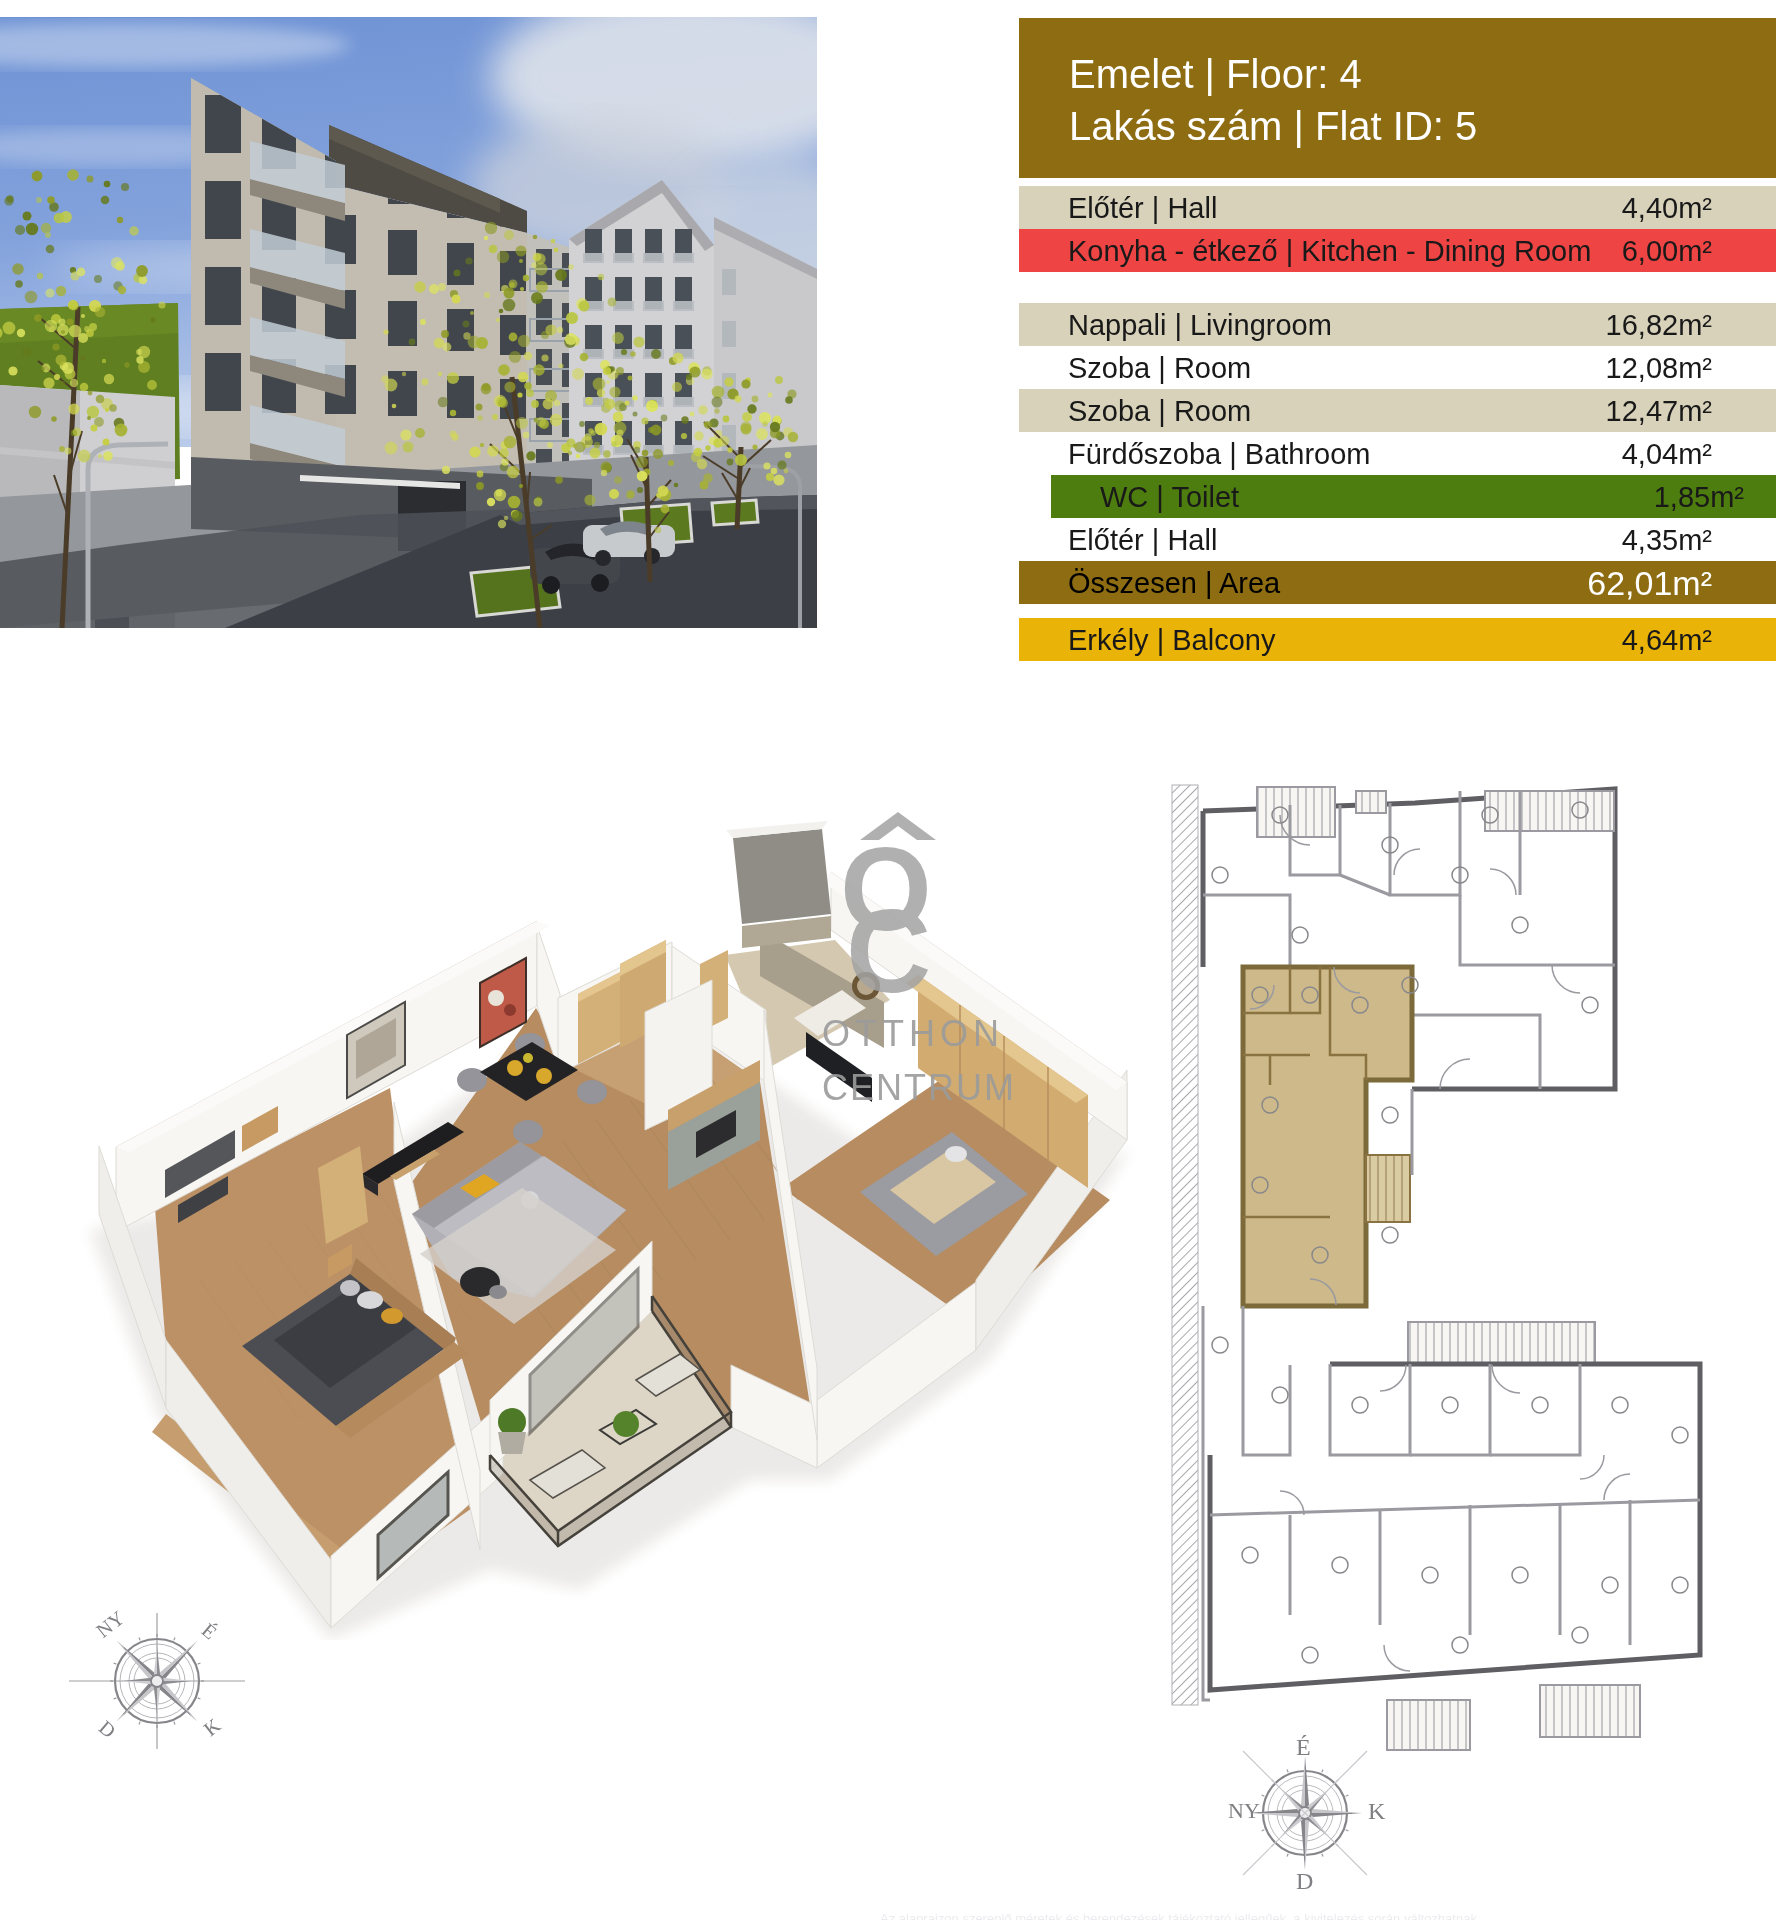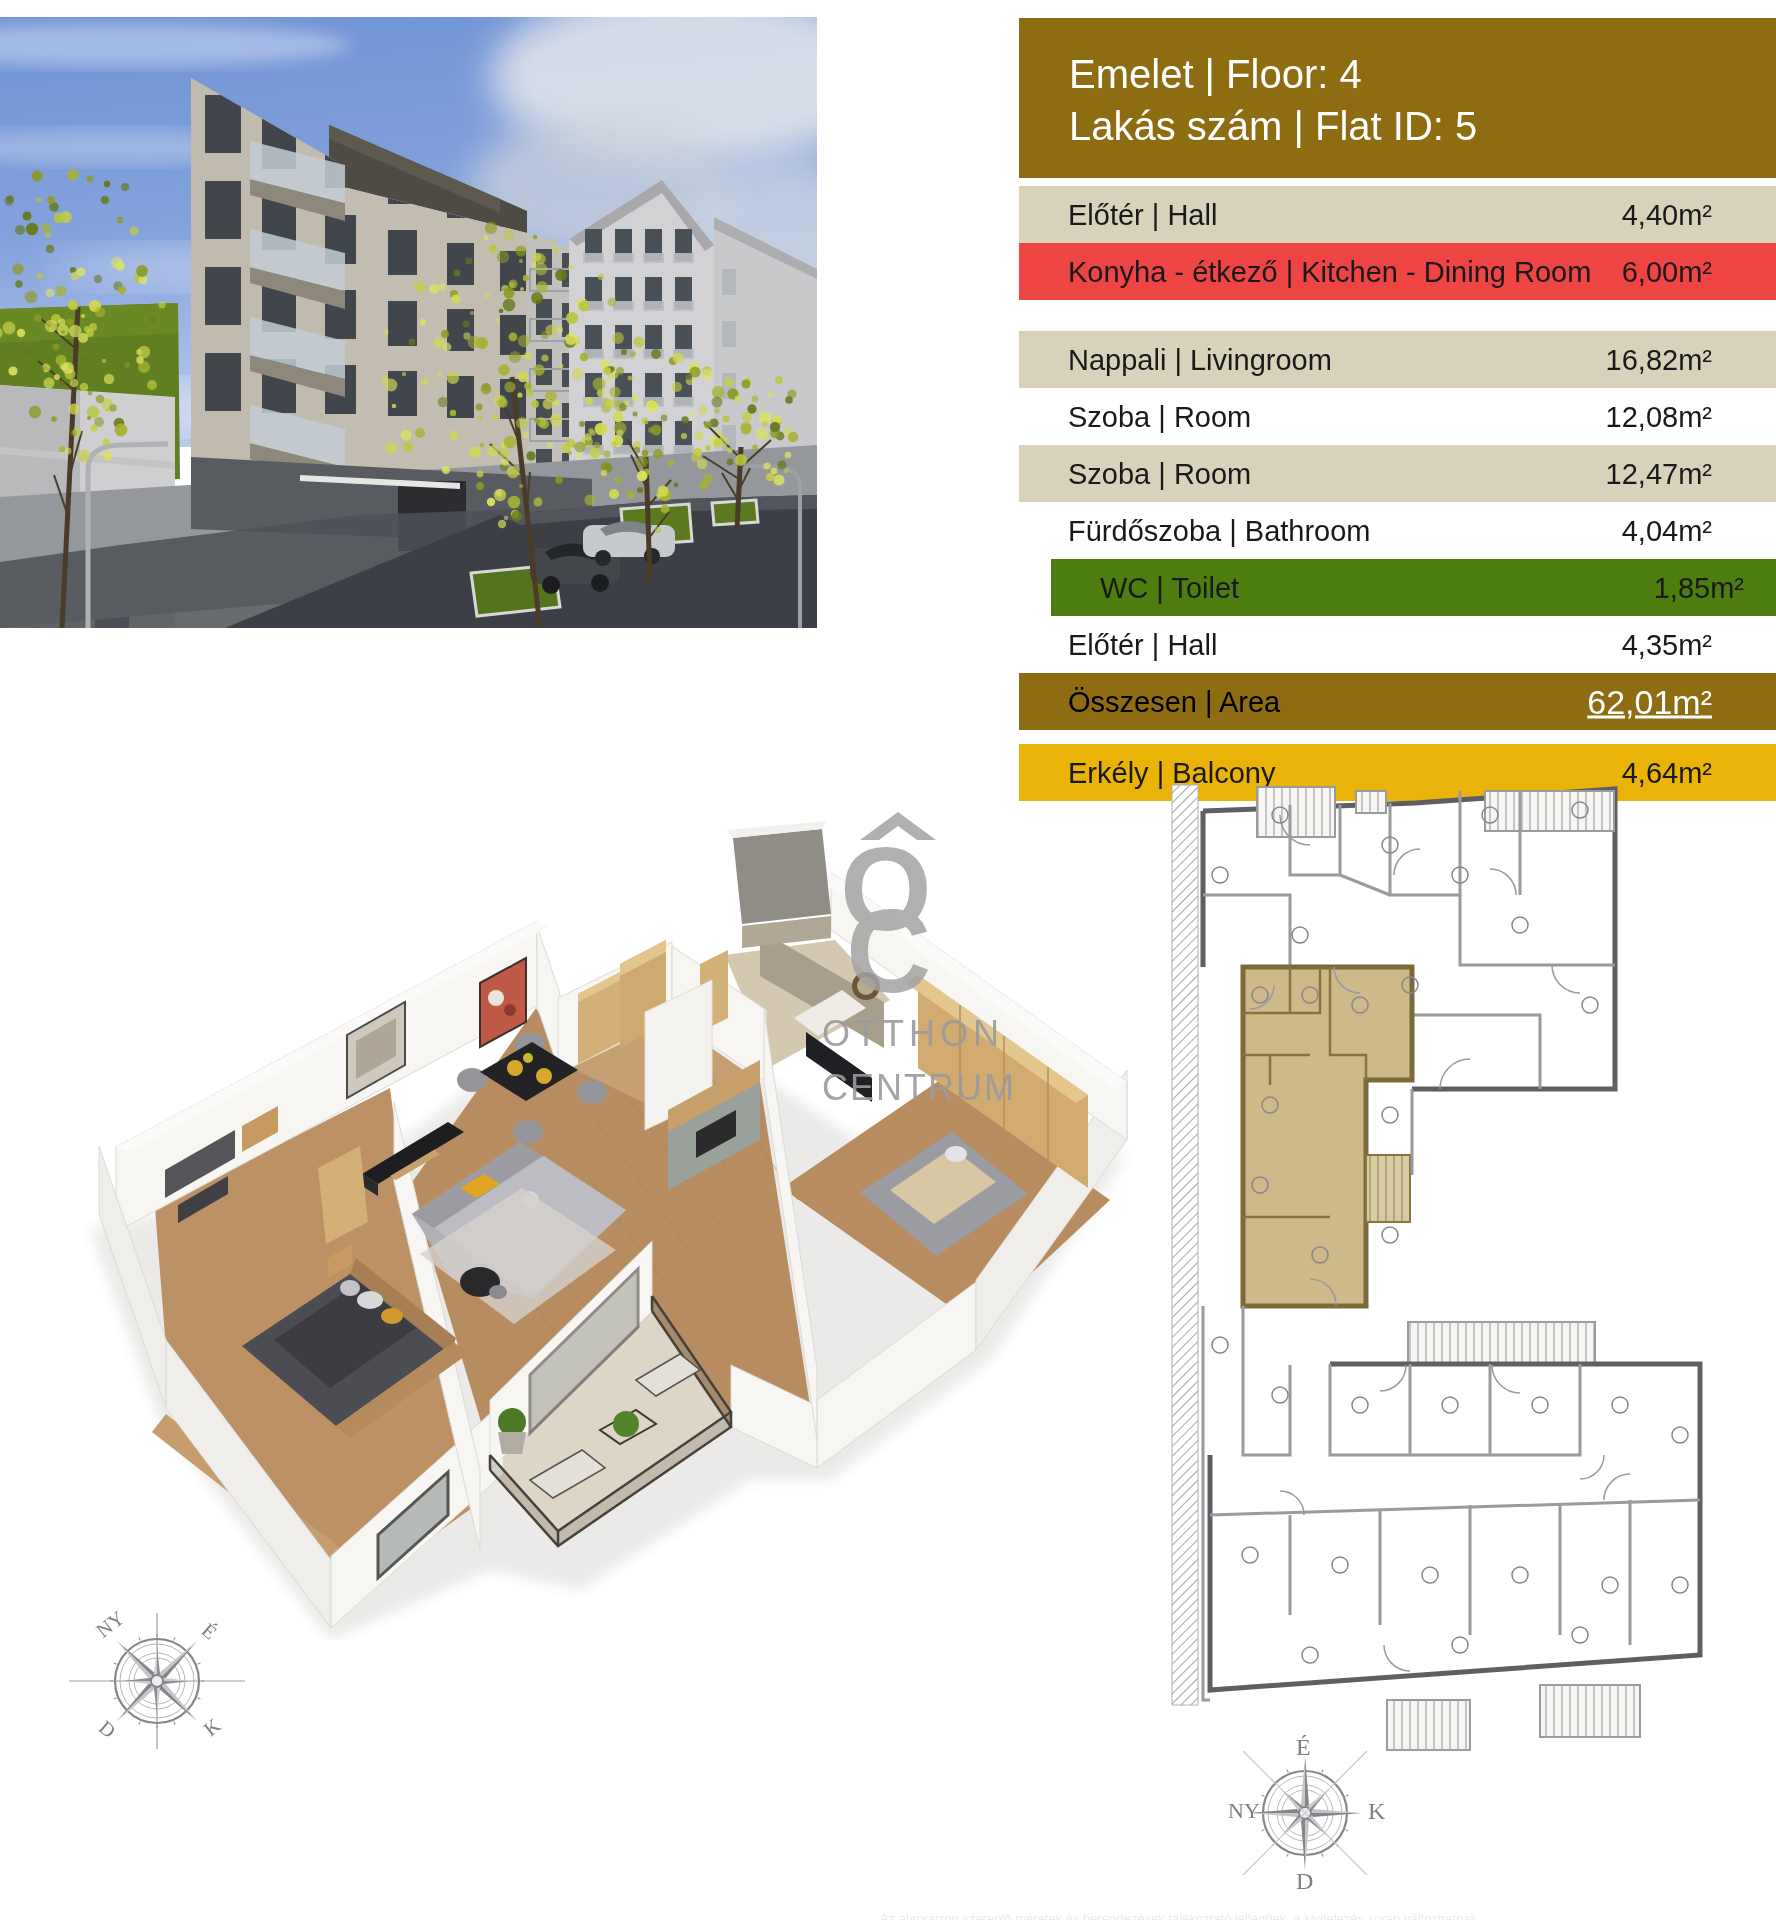--- a/index.html
+++ b/index.html
@@ -1,17 +1,17 @@
 <!DOCTYPE html>
 <html><head><meta charset="utf-8"><style>
 html,body{margin:0;padding:0;}
 body{width:1776px;height:1920px;position:relative;background:#ffffff;
  font-family:"Liberation Sans",sans-serif;overflow:hidden;}
 .abs{position:absolute;}
-.row{position:relative;width:757px;height:57px;}
+.row{position:relative;width:757px;height:43px;}
 .row .lab{position:absolute;left:49px;top:50%;transform:translateY(-50%);font-size:29px;color:#191919;}
 .row .val{position:absolute;right:64px;top:50%;transform:translateY(-50%);font-size:29px;color:#191919;}
 </style></head>
 <body>
 
 <svg class="abs" style="left:0;top:17px" width="817" height="611" viewBox="0 0 817 611">
 <defs>
 <linearGradient id="sky" x1="0" y1="0" x2="0.18" y2="1">
         <stop offset="0" stop-color="#6e92d4"></stop>
         <stop offset="0.5" stop-color="#83a2dc"></stop>
@@ -651,21 +651,21 @@
 <div class="row" style="background:#4d7c0f;margin-left:32px;">
       <span class="lab">WC | Toilet</span>
       <span class="val">1,85m²</span>
     </div>
 <div class="row" style="background:#ffffff;">
       <span class="lab">Előtér | Hall</span>
       <span class="val">4,35m²</span>
     </div>
 <div class="row" style="background:#8d6c12;color:#ffffff;">
 <span class="lab" style="color:#000000;">Összesen | Area</span>
-      <span class="val" style="color:#fff;font-size:34px;text-decoration:underline;">62,01m²</span>
+      <span class="val" style="color:#fff;font-size:34px;">62,01m²</span>
     </div>
 <div style="height:14px"></div>
 <div class="row" style="background:#eab308;">
       <span class="lab">Erkély | Balcony</span>
       <span class="val">4,64m²</span>
     </div>
 </div>
 <svg class="abs" style="left:60px;top:780px" width="1120" height="860" viewBox="0 0 1120 860">
 <defs>
       <filter id="soft">

